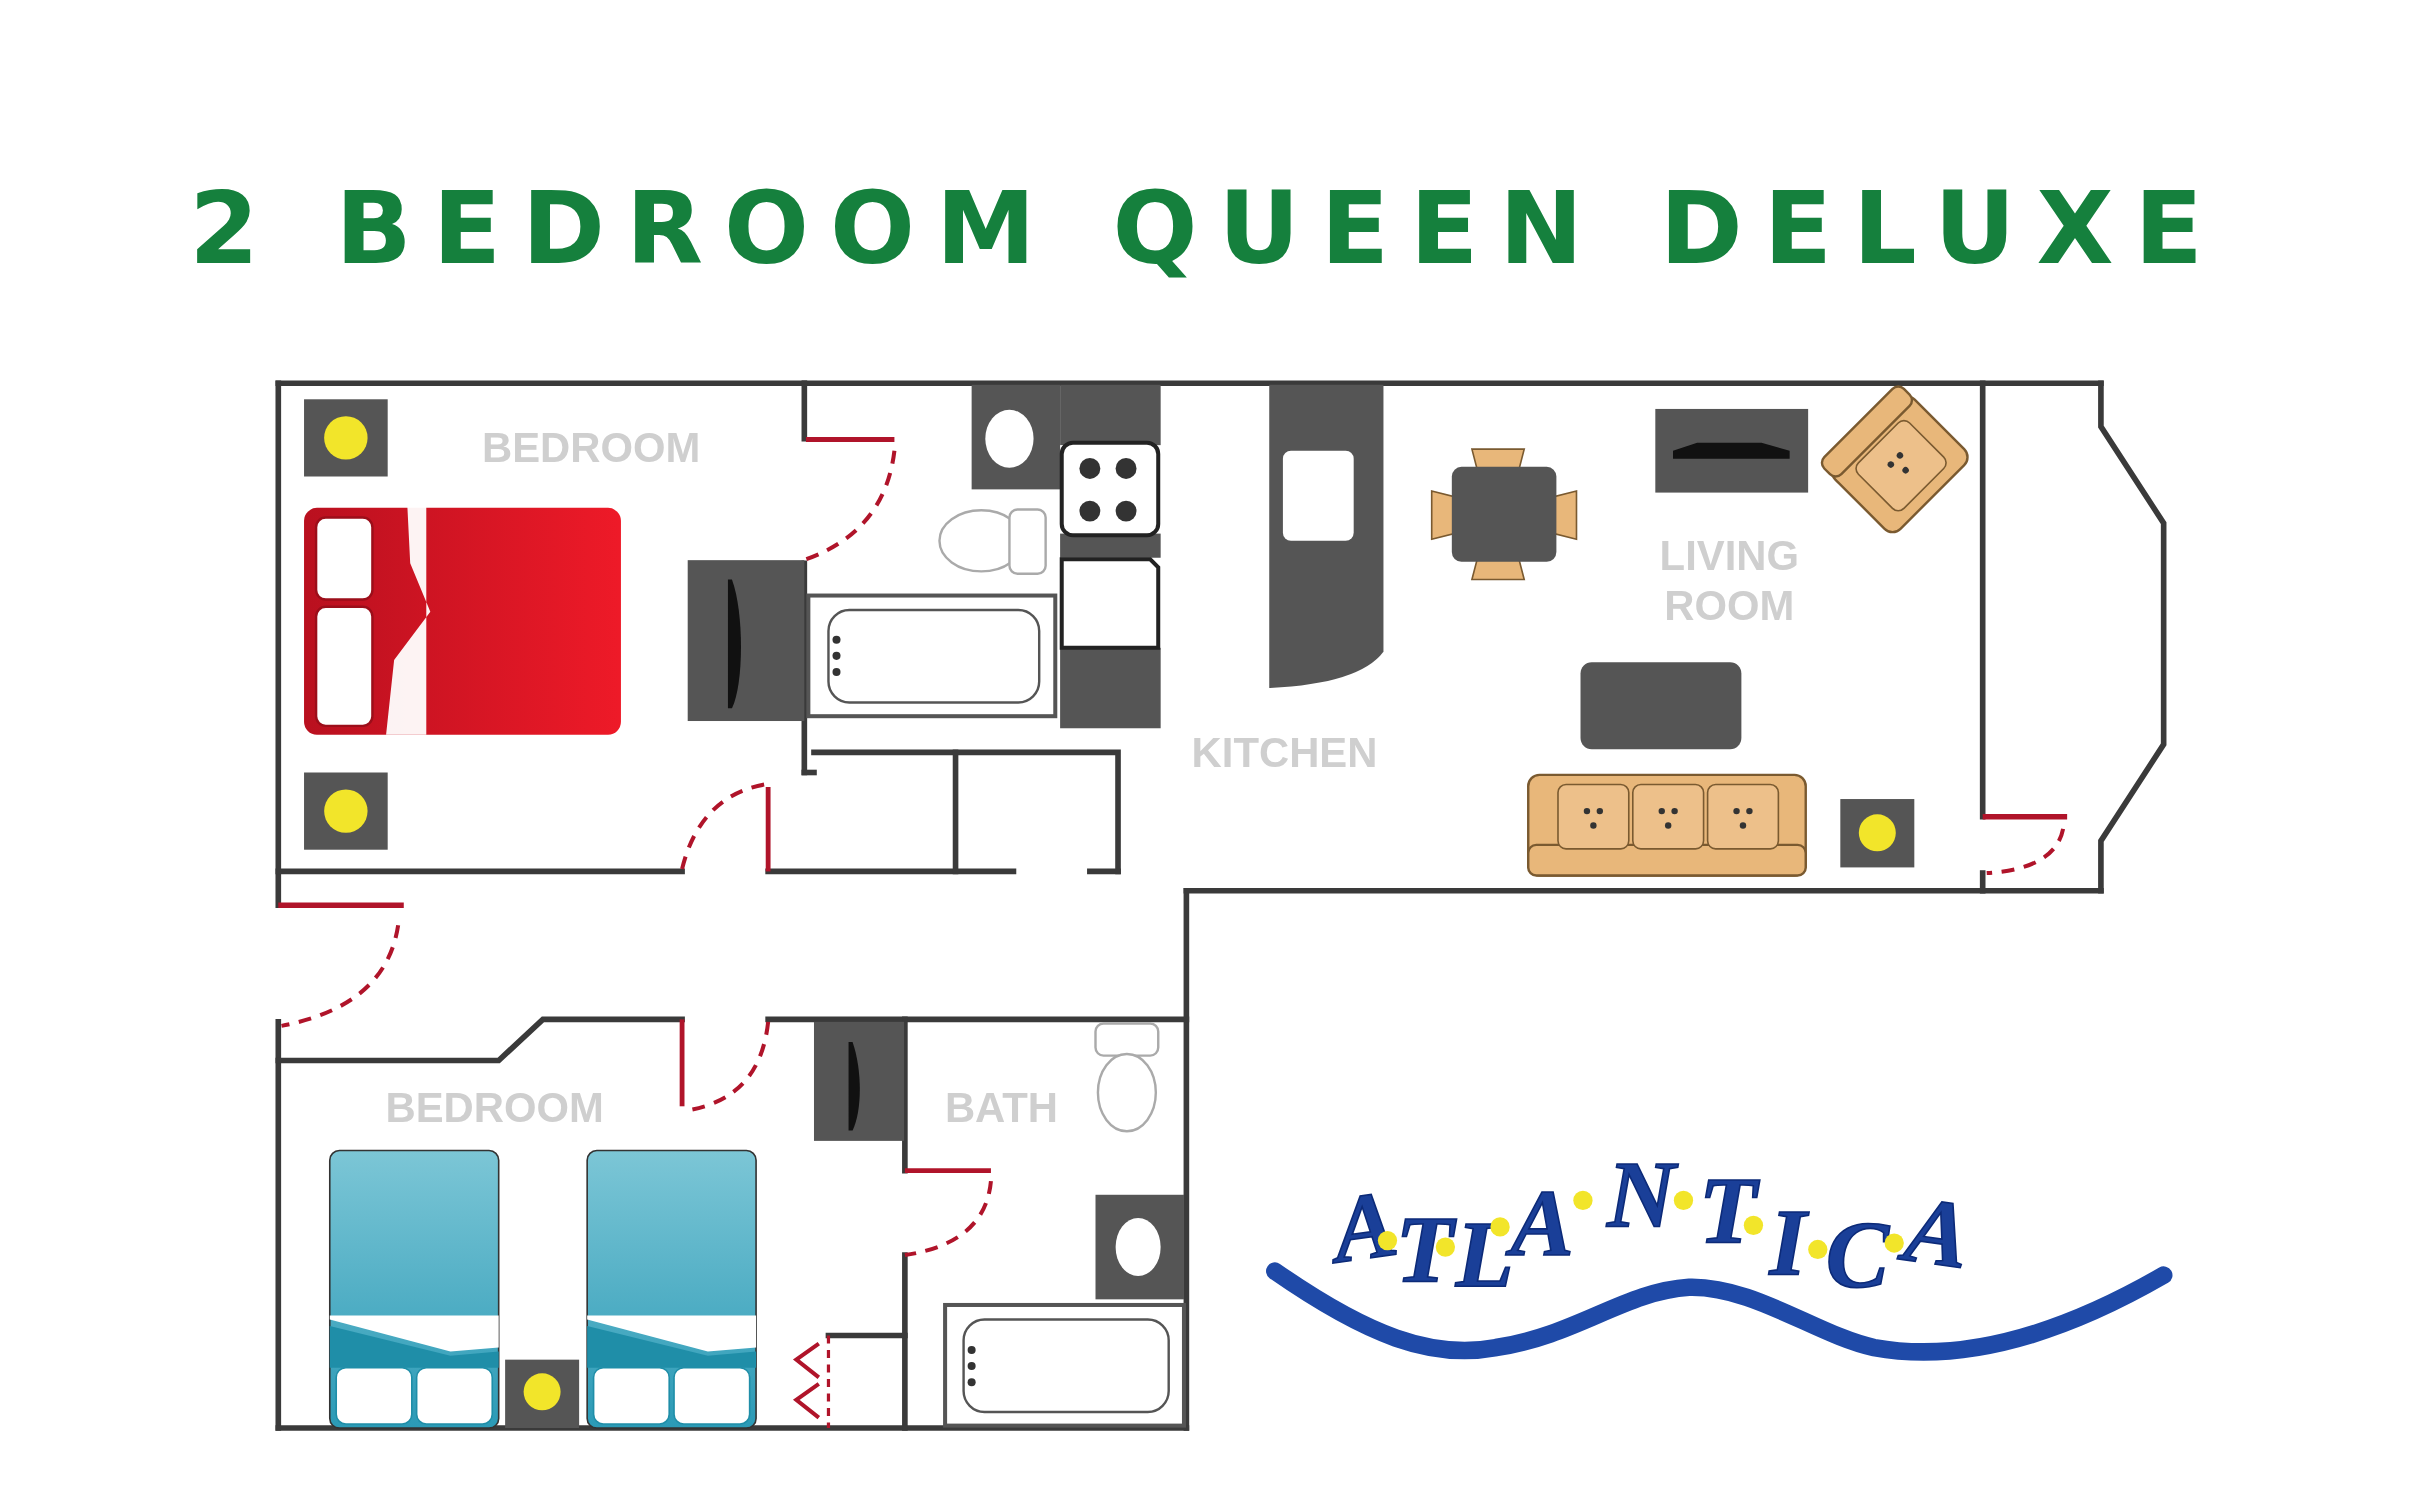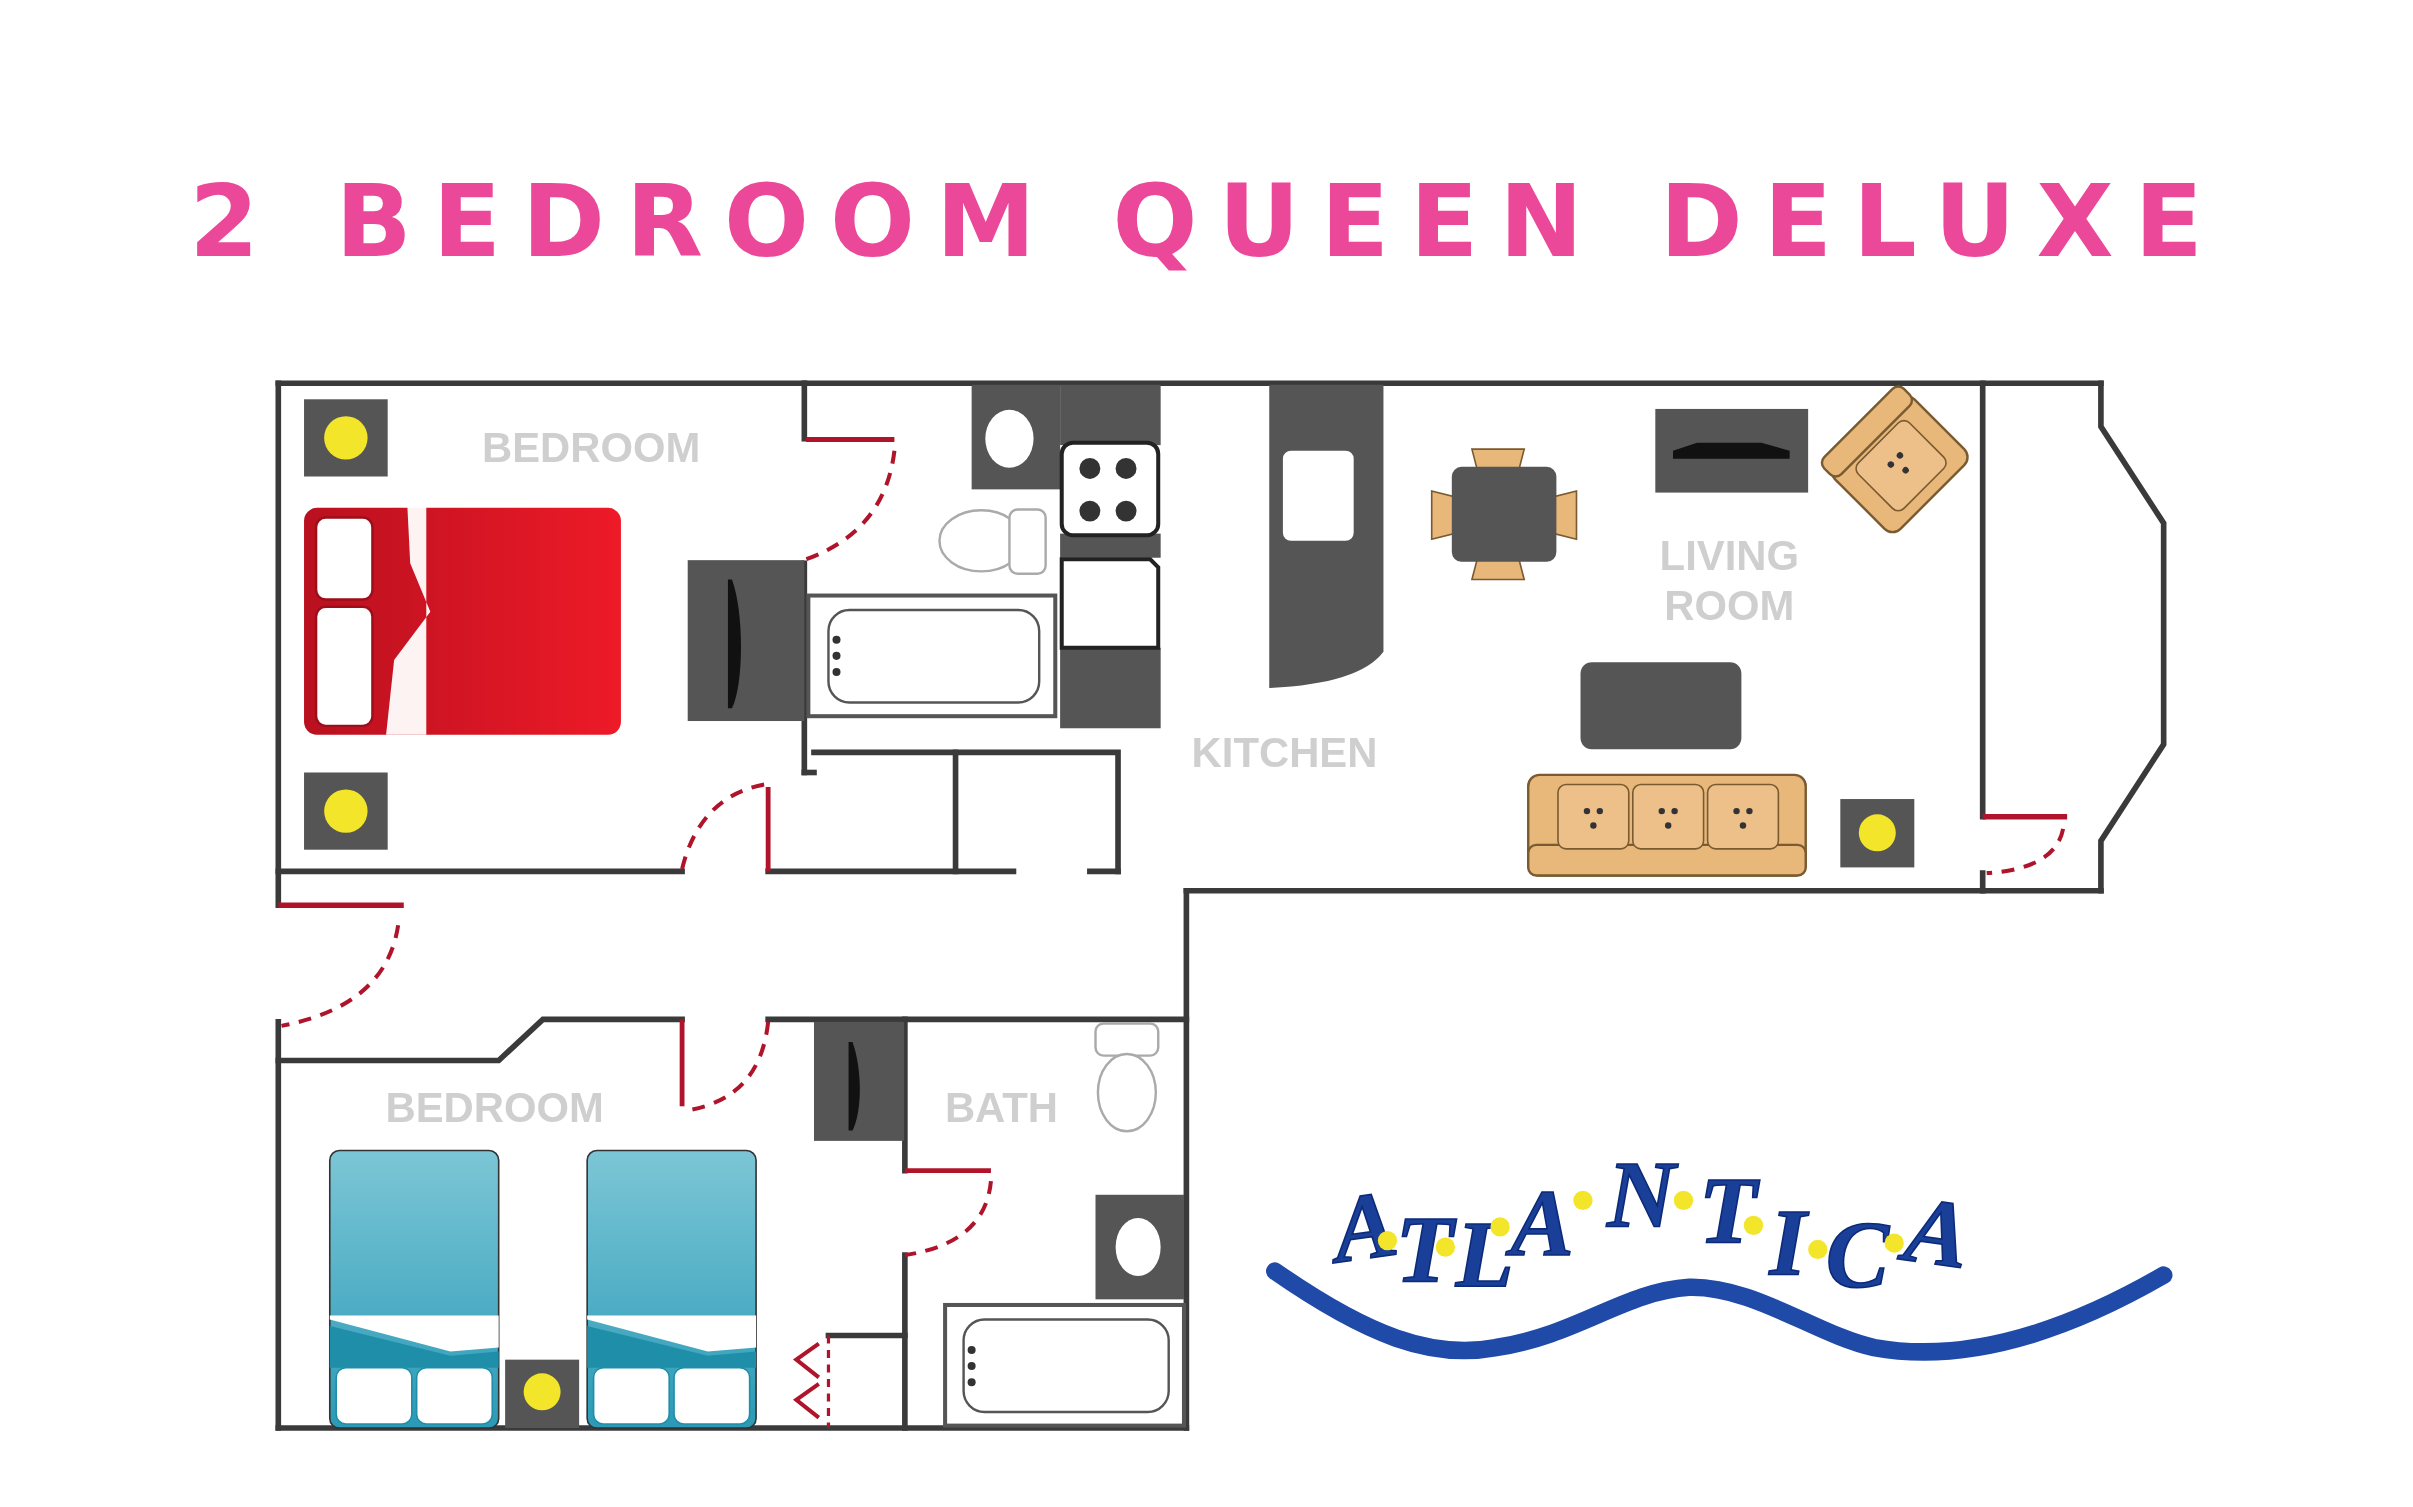--- a/index.html
+++ b/index.html
@@ -1,17 +1,17 @@
 <!DOCTYPE html>
 <html style="font-size:13px"><head>
 <meta charset="utf-8">
 <style>
   html,body{margin:0;padding:0;background:#ffffff;}
   body{width:2413px;height:1508px;overflow:hidden;position:relative;font-family:"Liberation Sans",sans-serif;}
-  .title{position:absolute;left:0;top:163px;width:2413px;text-align:center;font-family:"DejaVu Sans",sans-serif;font-weight:bold;font-size:100px;letter-spacing:21px;color:#ec4899;}
+  .title{position:absolute;left:0;top:170px;width:2413px;text-align:center;font-family:"DejaVu Sans",sans-serif;font-weight:bold;font-size:100px;letter-spacing:21px;color:#15803d;}
   svg{position:absolute;left:0;top:0;}
   .room-label{font-family:"Liberation Sans",sans-serif;font-weight:bold;fill:#cfcfcf;font-size:52px;}
   .logo-letter{font-family:"Liberation Serif",serif;font-weight:bold;font-style:italic;fill:#1a3f98;stroke:#0c2a78;stroke-width:2px;font-size:118px;}
 </style>
 </head>
 <body>
 
 <div class="title">2 BEDROOM QUEEN DELUXE</div>
 
 <svg width="2413" height="1508" viewBox="0 0 3000 1874">

